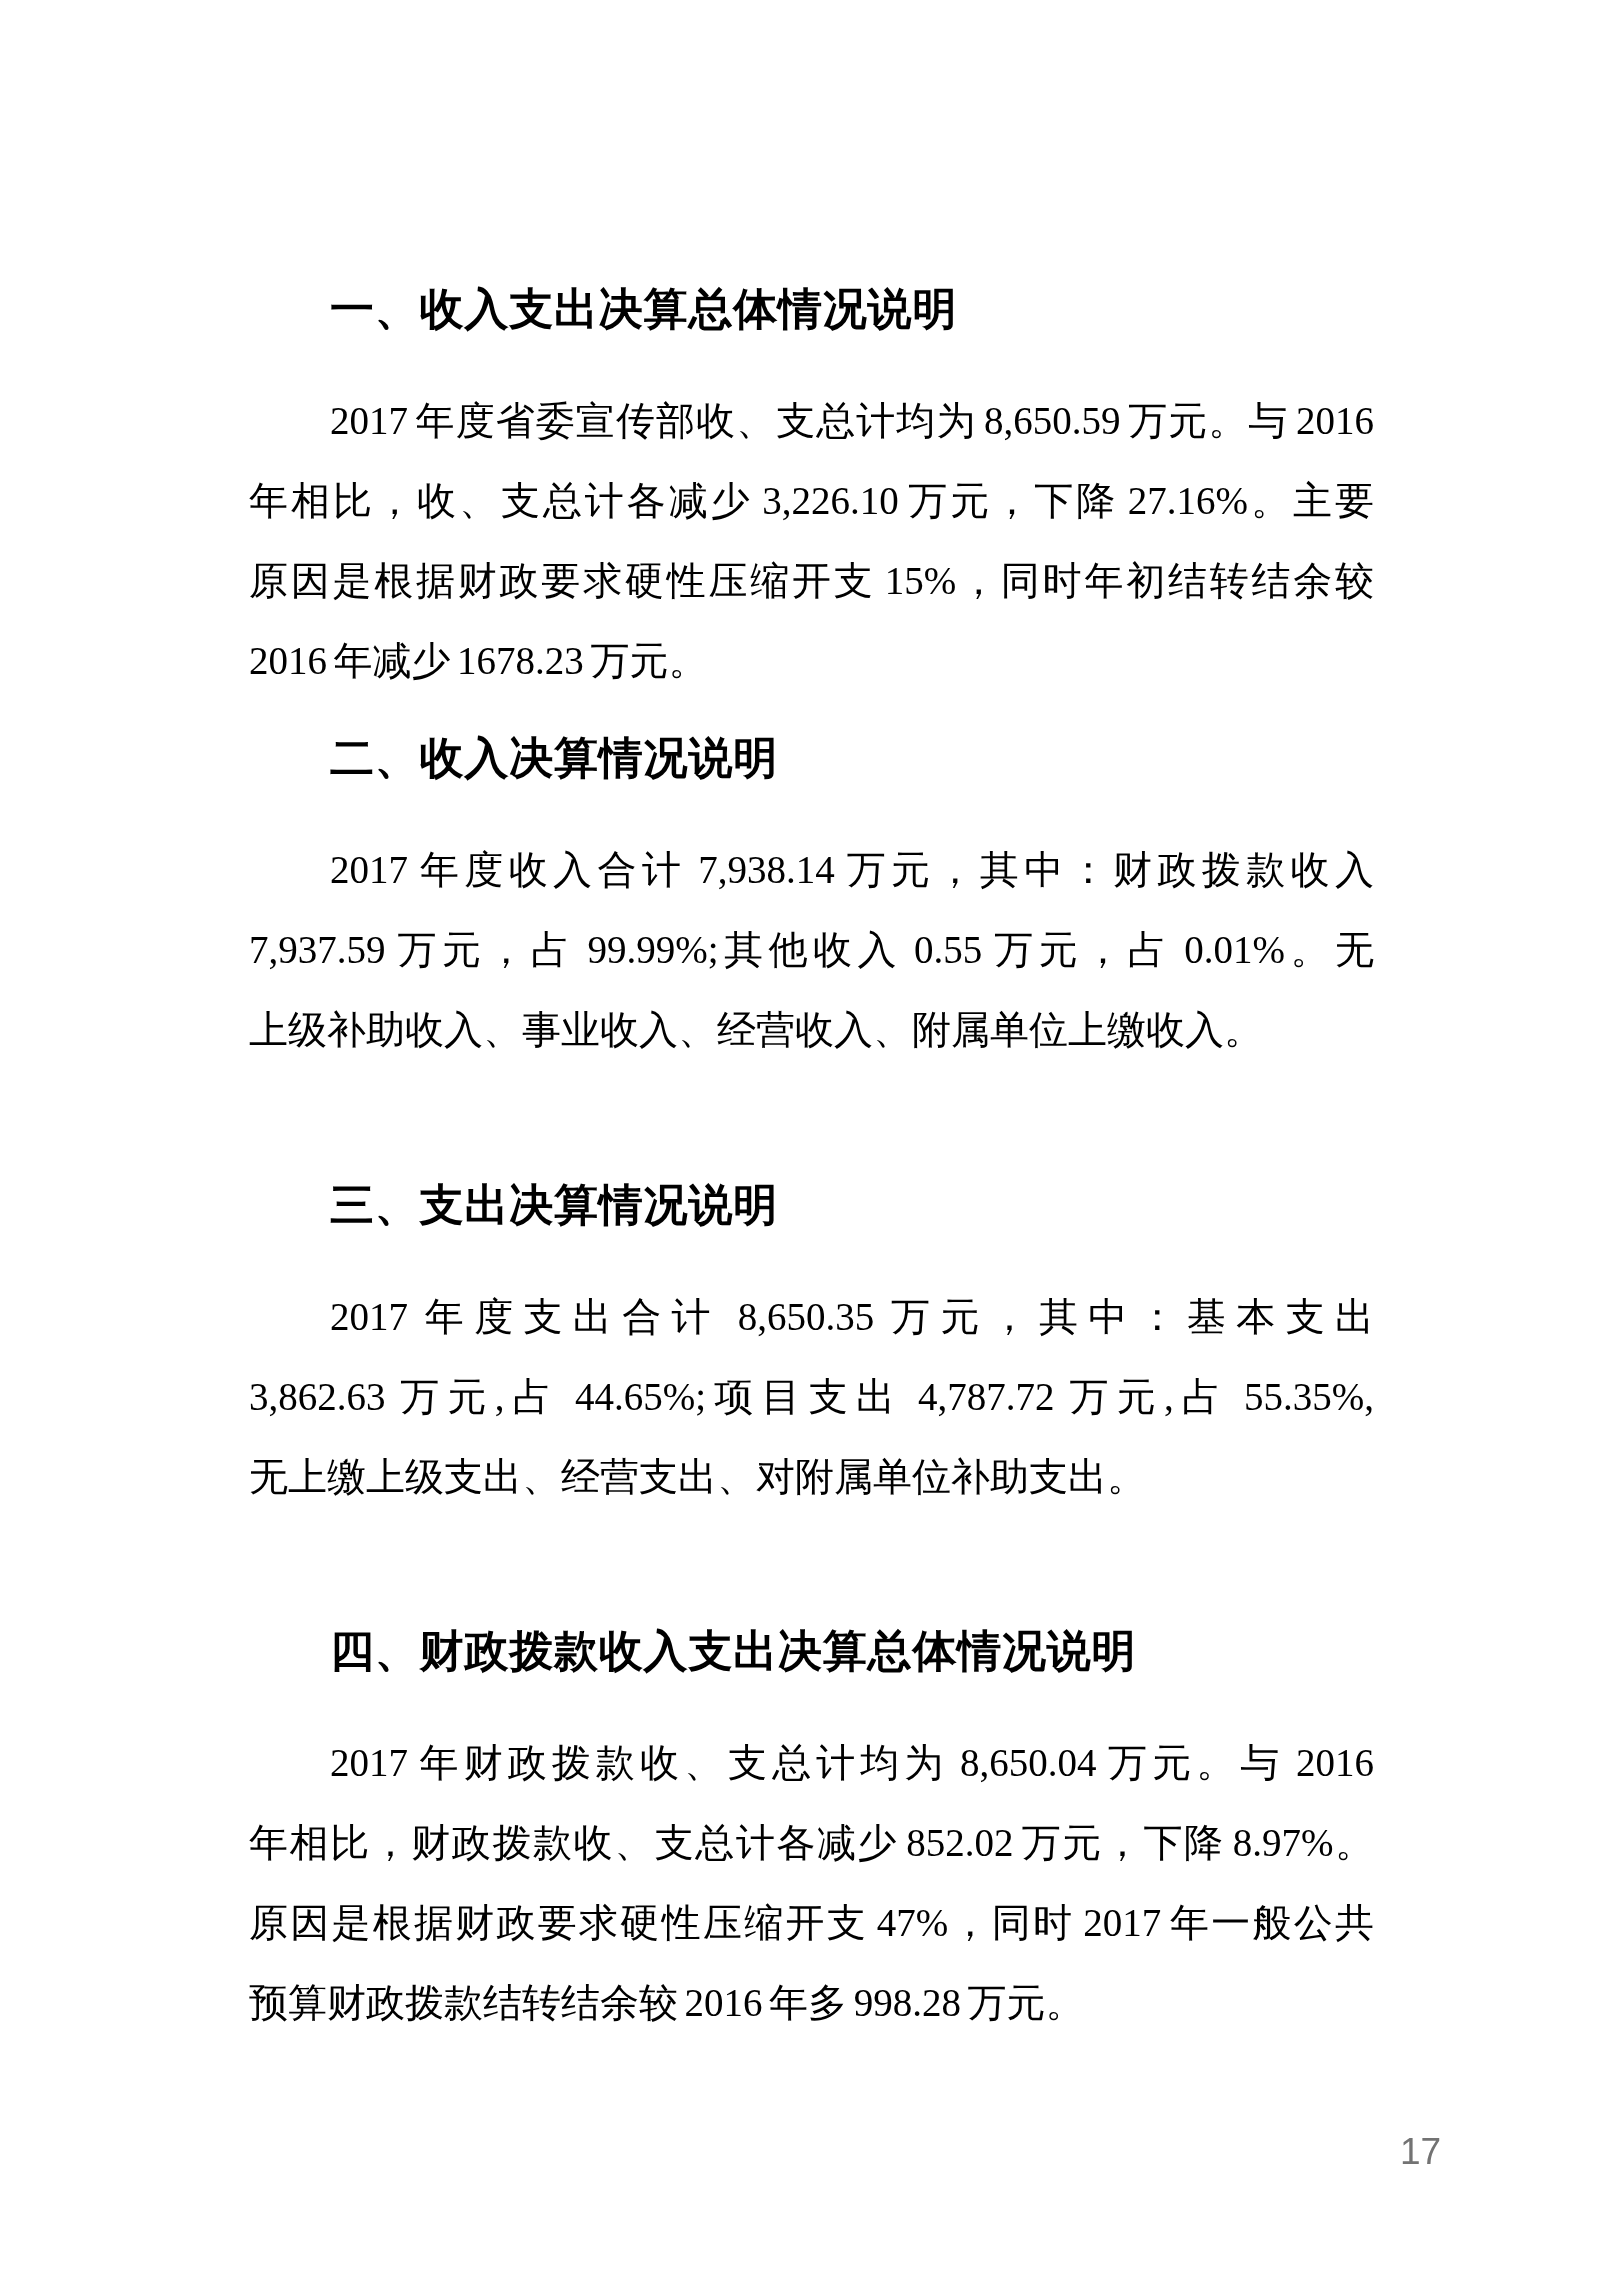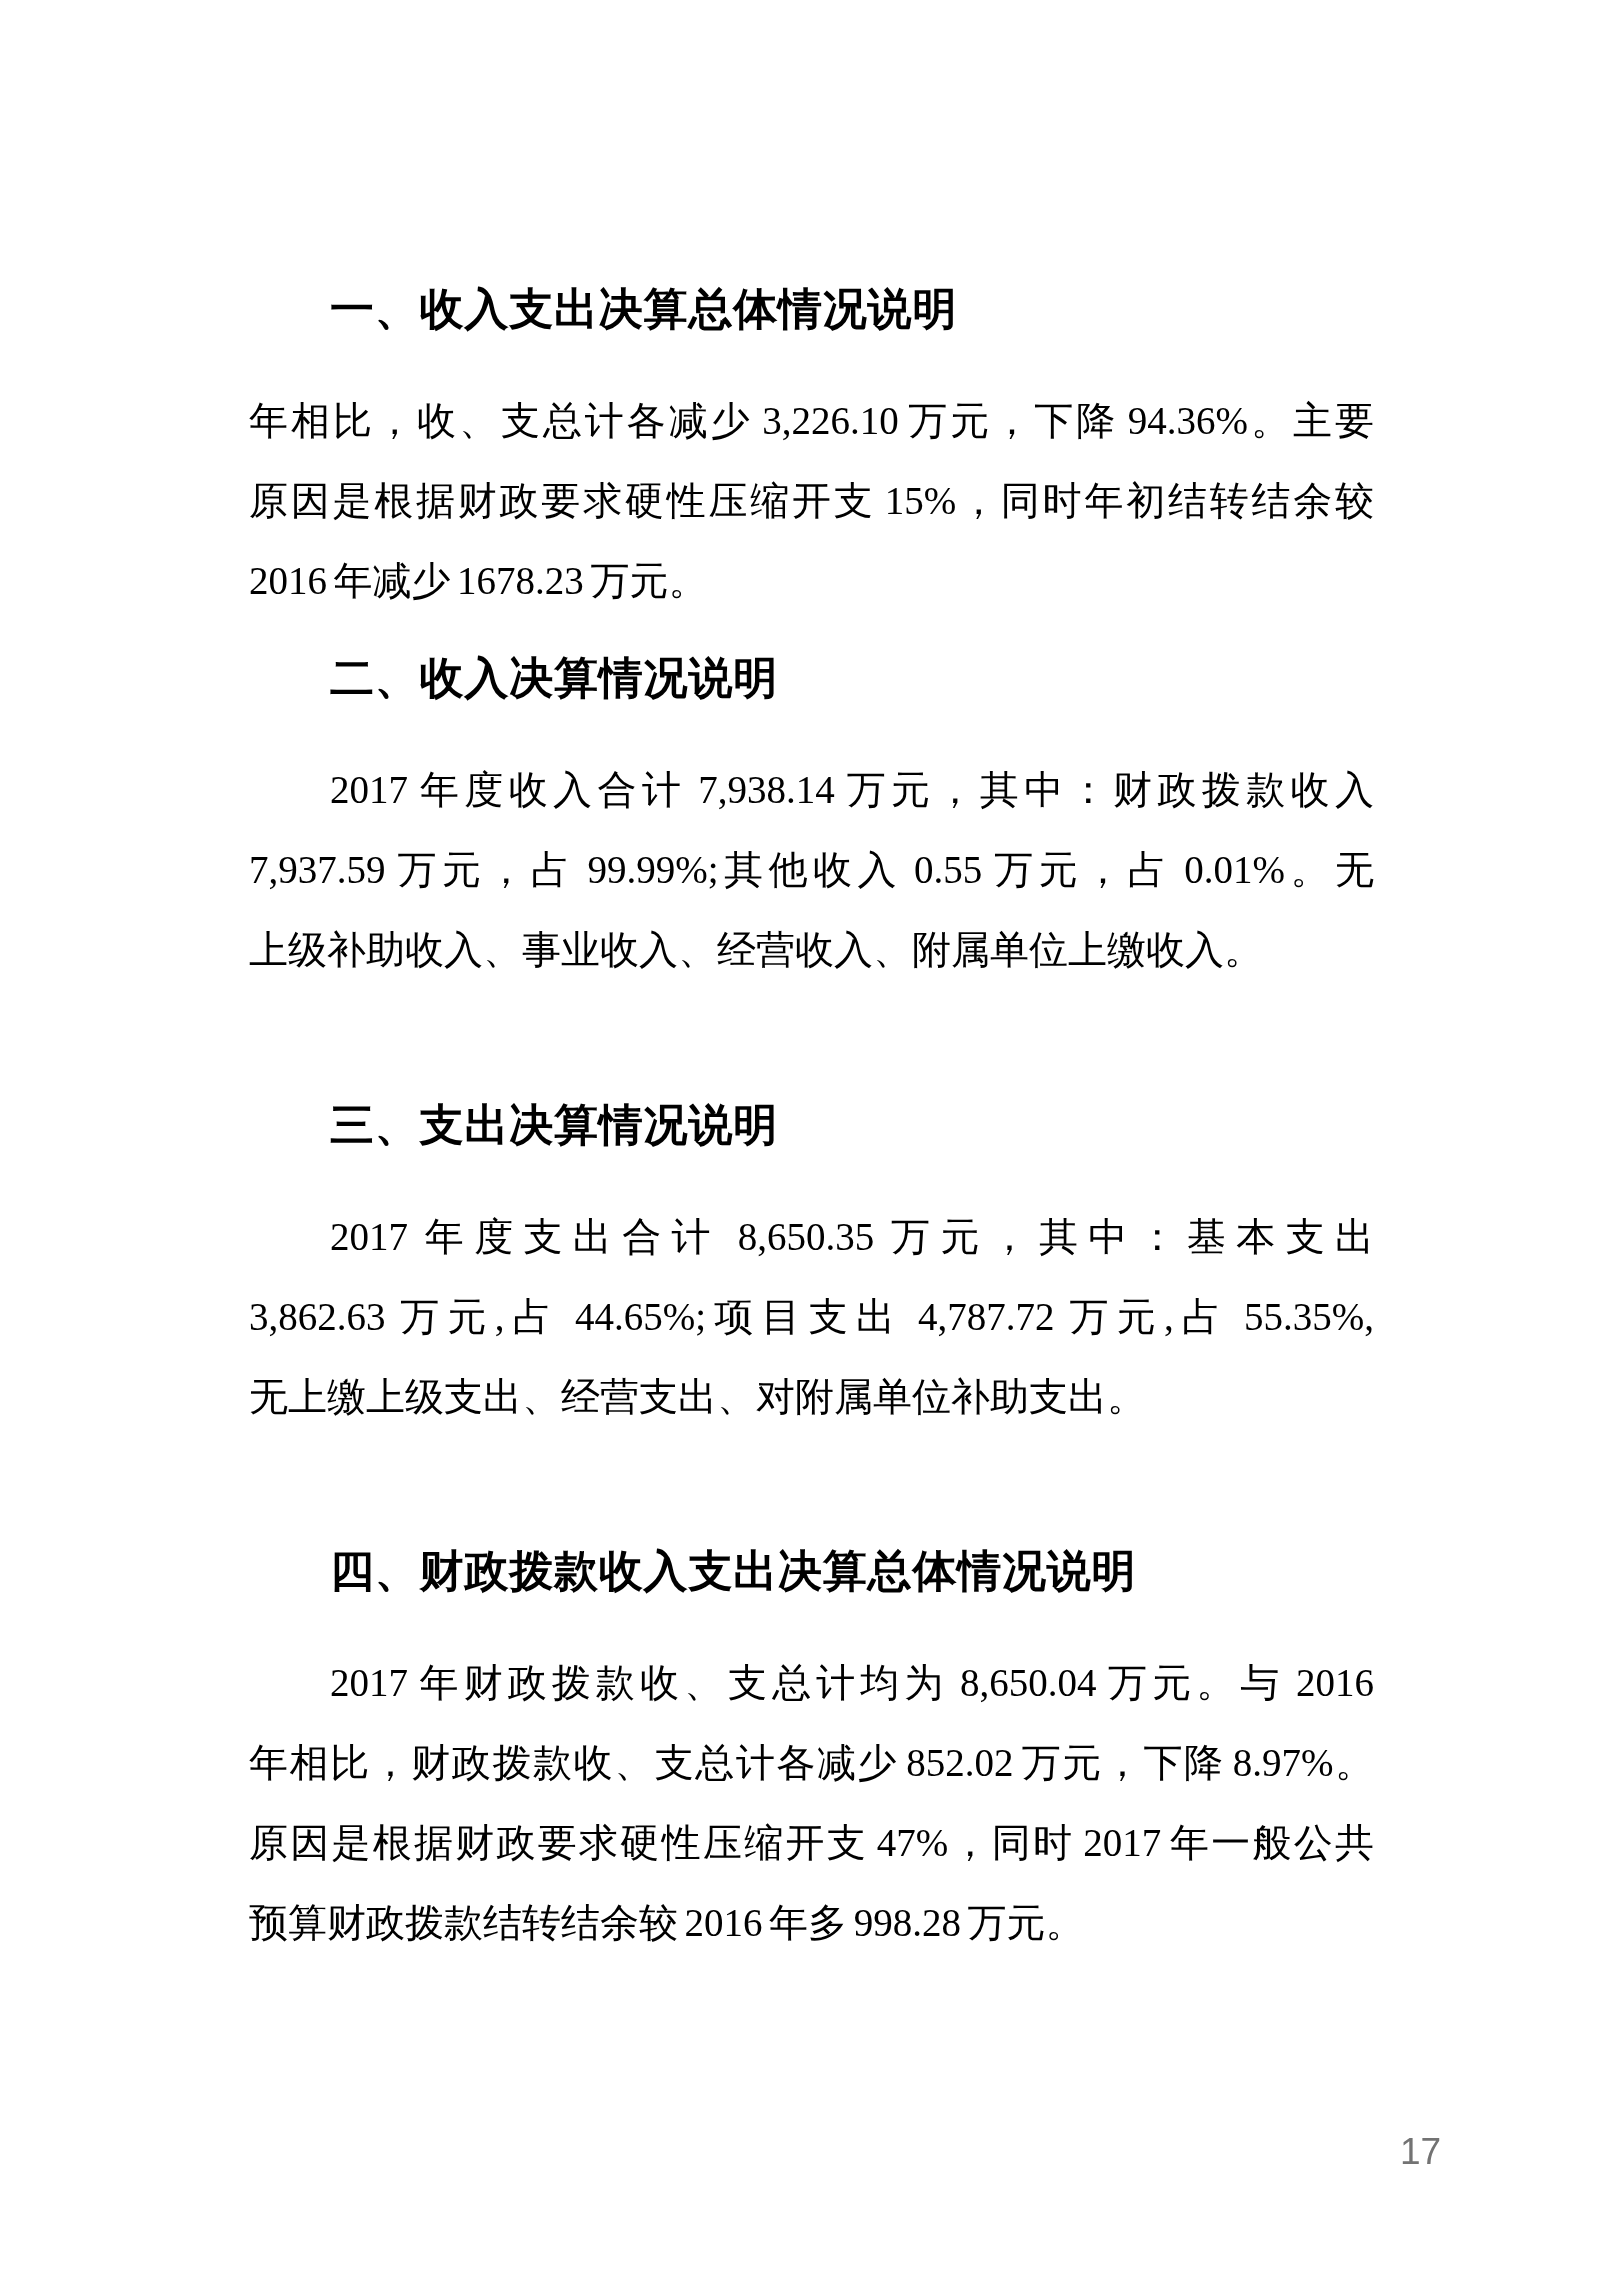--- a/index.html
+++ b/index.html
@@ -55,21 +55,22 @@
 </style>
 </head>
 <body>
 
 <div class="page">
   <main class="content">
 
     <section class="sec-1">
       <h2 class="sec-heading">一、收入支出决算总体情况说明</h2>
       <div class="para">
-        <div class="line">年相比，收、支总计各减少 3,226.10 万元，下降 94.36%。主要</div>
+        <div class="line first">2017 年度省委宣传部收、支总计均为 8,650.59 万元。与 2016</div>
+        <div class="line">年相比，收、支总计各减少 3,226.10 万元，下降 27.16%。主要</div>
         <div class="line">原因是根据财政要求硬性压缩开支 15%，同时年初结转结余较</div>
         <div class="line last">2016 年减少 1678.23 万元。</div>
       </div>
     </section>
 
     <section class="sec-2">
       <h2 class="sec-heading">二、收入决算情况说明</h2>
       <div class="para">
         <div class="line first">2017 年度收入合计 7,938.14 万元，其中：财政拨款收入</div>
         <div class="line">7,937.59 万元，占 99.99%;其他收入 0.55 万元，占 0.01%。无</div>

